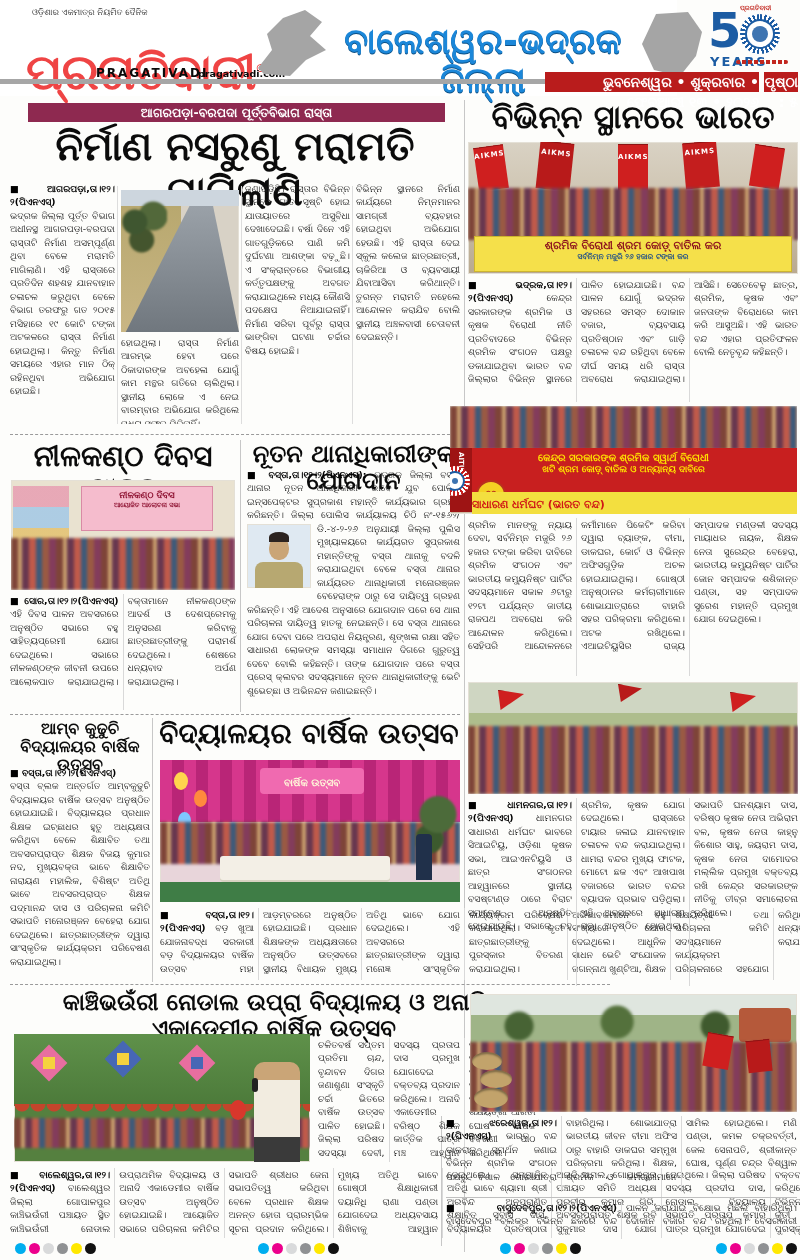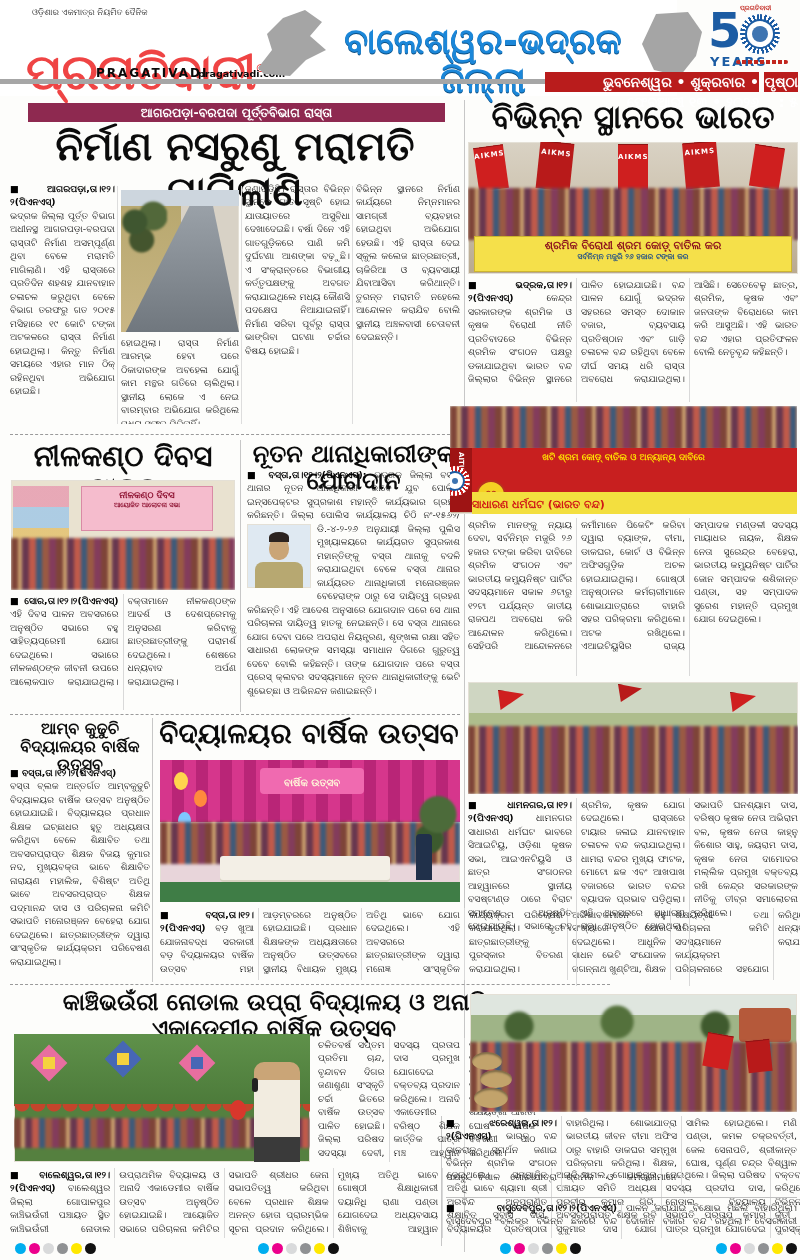--- a/index.html
+++ b/index.html
@@ -208,20 +208,21 @@
 <div class="abs bt cols c3" style="left:468px;top:278px;width:330px;height:124px;">
   <span class="dl">■ ଭଦ୍ରକ,ତା।୧୨।୨(ପିଏନଏସ୍)</span>
   <span>କେନ୍ଦ୍ର ସରକାରଙ୍କ ଶ୍ରମିକ ଓ କୃଷକ ବିରୋଧୀ ନୀତି ପ୍ରତିବାଦରେ ବିଭିନ୍ନ ଶ୍ରମିକ ସଂଗଠନ ପକ୍ଷରୁ ଡକାଯାଇଥିବା ଭାରତ ବନ୍ଦ ଜିଲ୍ଲାର ବିଭିନ୍ନ ସ୍ଥାନରେ ପାଳିତ ହୋଇଯାଇଛି।</span>
   <span>ବନ୍ଦ ପାଳନ ଯୋଗୁଁ ଭଦ୍ରକ ସହରରେ ସମସ୍ତ ଦୋକାନ ବଜାର, ବ୍ୟବସାୟ ପ୍ରତିଷ୍ଠାନ ଏବଂ ଗାଡ଼ି ଚଳାଚଳ ବନ୍ଦ ରହିଥିବା ବେଳେ ଦୀର୍ଘ ସମୟ ଧରି ରାସ୍ତା ଅବରୋଧ କରାଯାଇଥିଲା।</span>
   <span>ଆସିଛି। ସେତେବେଳୁ ଛାତ୍ର, ଶ୍ରମିକ, କୃଷକ ଏବଂ ଜନତାଙ୍କ ବିରୋଧରେ କାମ କରି ଆସୁଅଛି। ଏହି ଭାରତ ବନ୍ଦ ଏହାର ପ୍ରତିଫଳନ ବୋଲି ନେତୃବୃନ୍ଦ କହିଛନ୍ତି।</span>
 </div>
 
 <div class="abs ph" style="left:450px;top:406px;width:347px;height:108px;background:#cdb9a2;">
   <div class="crowd" style="top:0;height:44px;"></div>
   <div class="abs" style="left:0;top:42px;right:0;height:44px;background:#c81f1f;text-align:center;padding-top:4px;">
+    <span class="phlabel" style="position:static;display:block;font-size:10px;color:#ffe200;">କେନ୍ଦ୍ର ସରକାରଙ୍କ ଶ୍ରମିକ ସ୍ୱାର୍ଥ ବିରୋଧୀ</span>
     <span class="phlabel" style="position:static;display:block;font-size:9px;color:#ffe200;">ଖଟି ଶ୍ରମ କୋଡ଼୍ ବାତିଲ ଓ ଅନ୍ୟାନ୍ୟ ଦାବିରେ</span>
   </div>
   <div class="abs" style="left:0;top:42px;width:22px;height:60px;background:#9e1414;color:#fff;font-size:7px;font-weight:bold;text-align:center;line-height:1.2;padding-top:4px;">
     <span style="writing-mode:vertical-rl;">AITUC</span>
   </div>
   <div class="abs" style="left:26px;top:74px;width:26px;height:26px;border-radius:50%;background:#f5d123;border:2px solid #b8321e;text-align:center;line-height:26px;font-weight:bold;font-size:11px;color:#b8321e;">
     <span>୧୨</span>
   </div>
   <div class="abs" style="left:22px;top:86px;right:0;height:22px;background:#f3df3f;line-height:22px;">
     <span class="phlabel" style="position:static;font-size:11px;color:#d01616;">ସାଧାରଣ ଧର୍ମଘଟ (ଭାରତ ବନ୍ଦ)</span>

